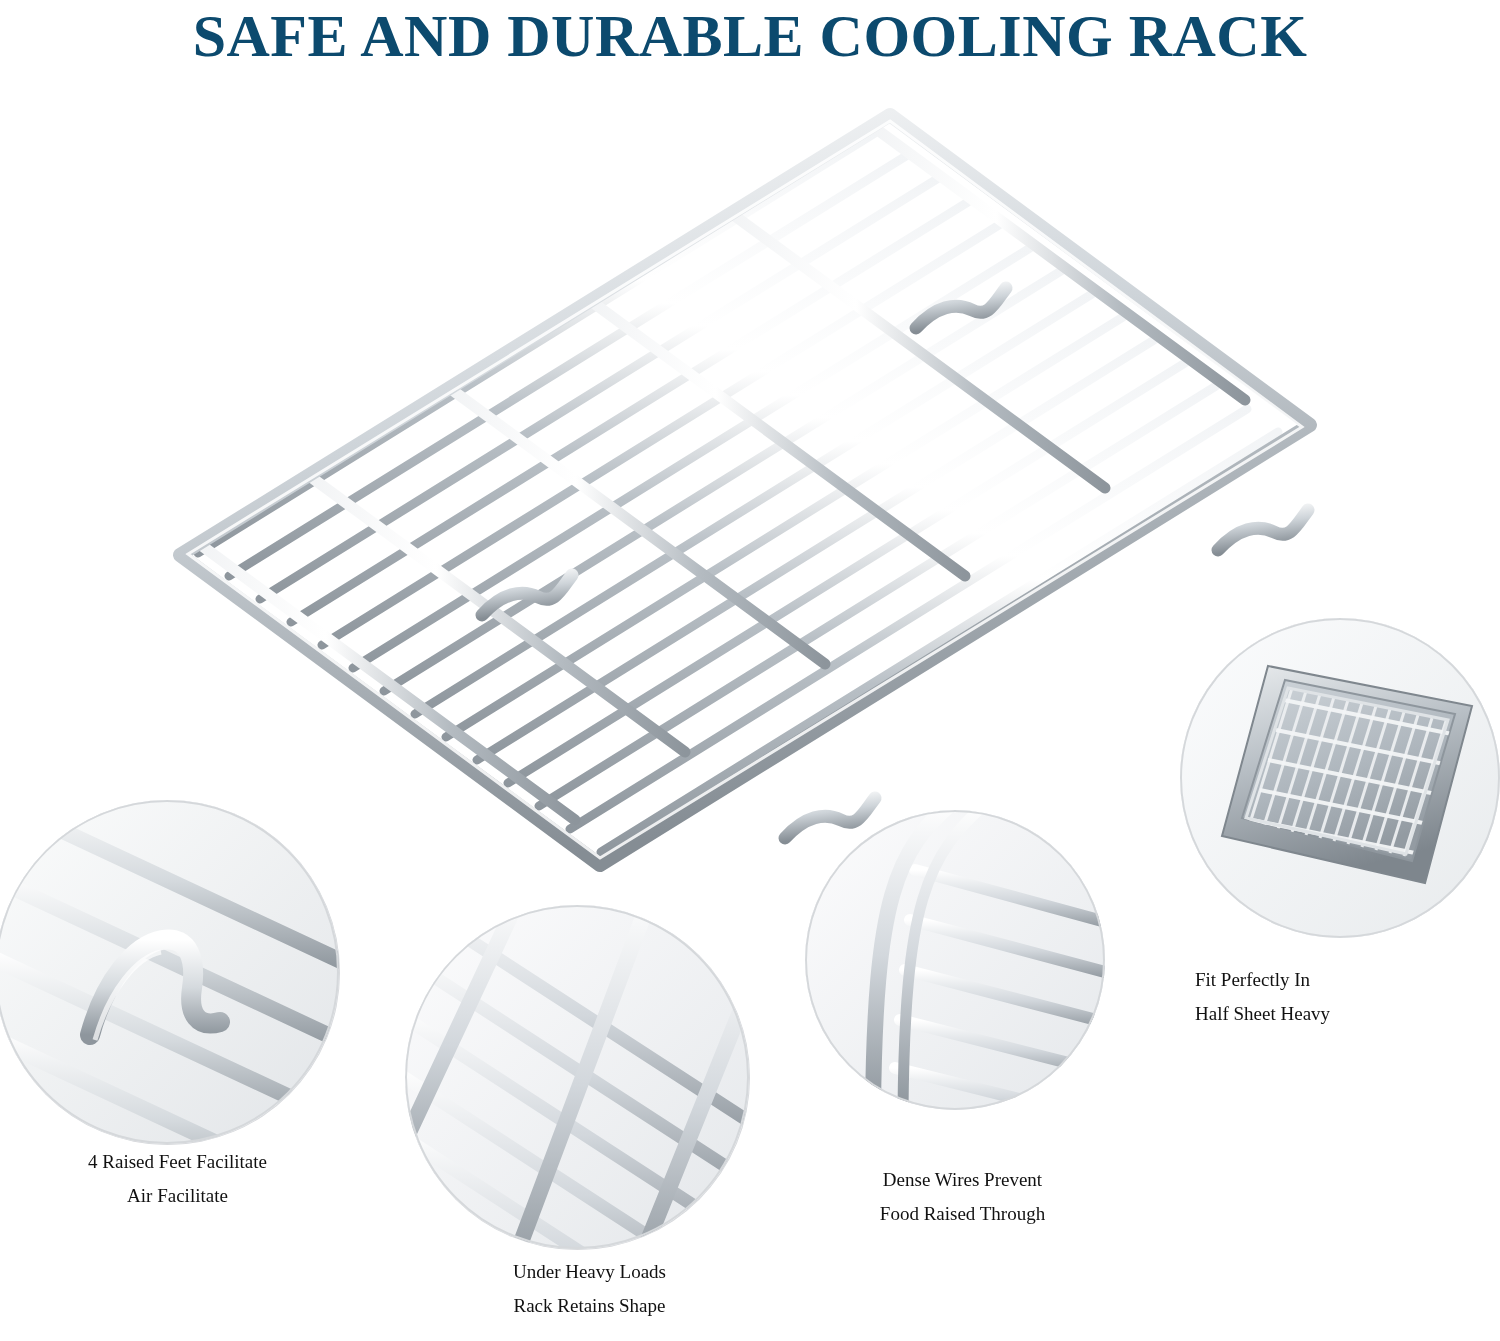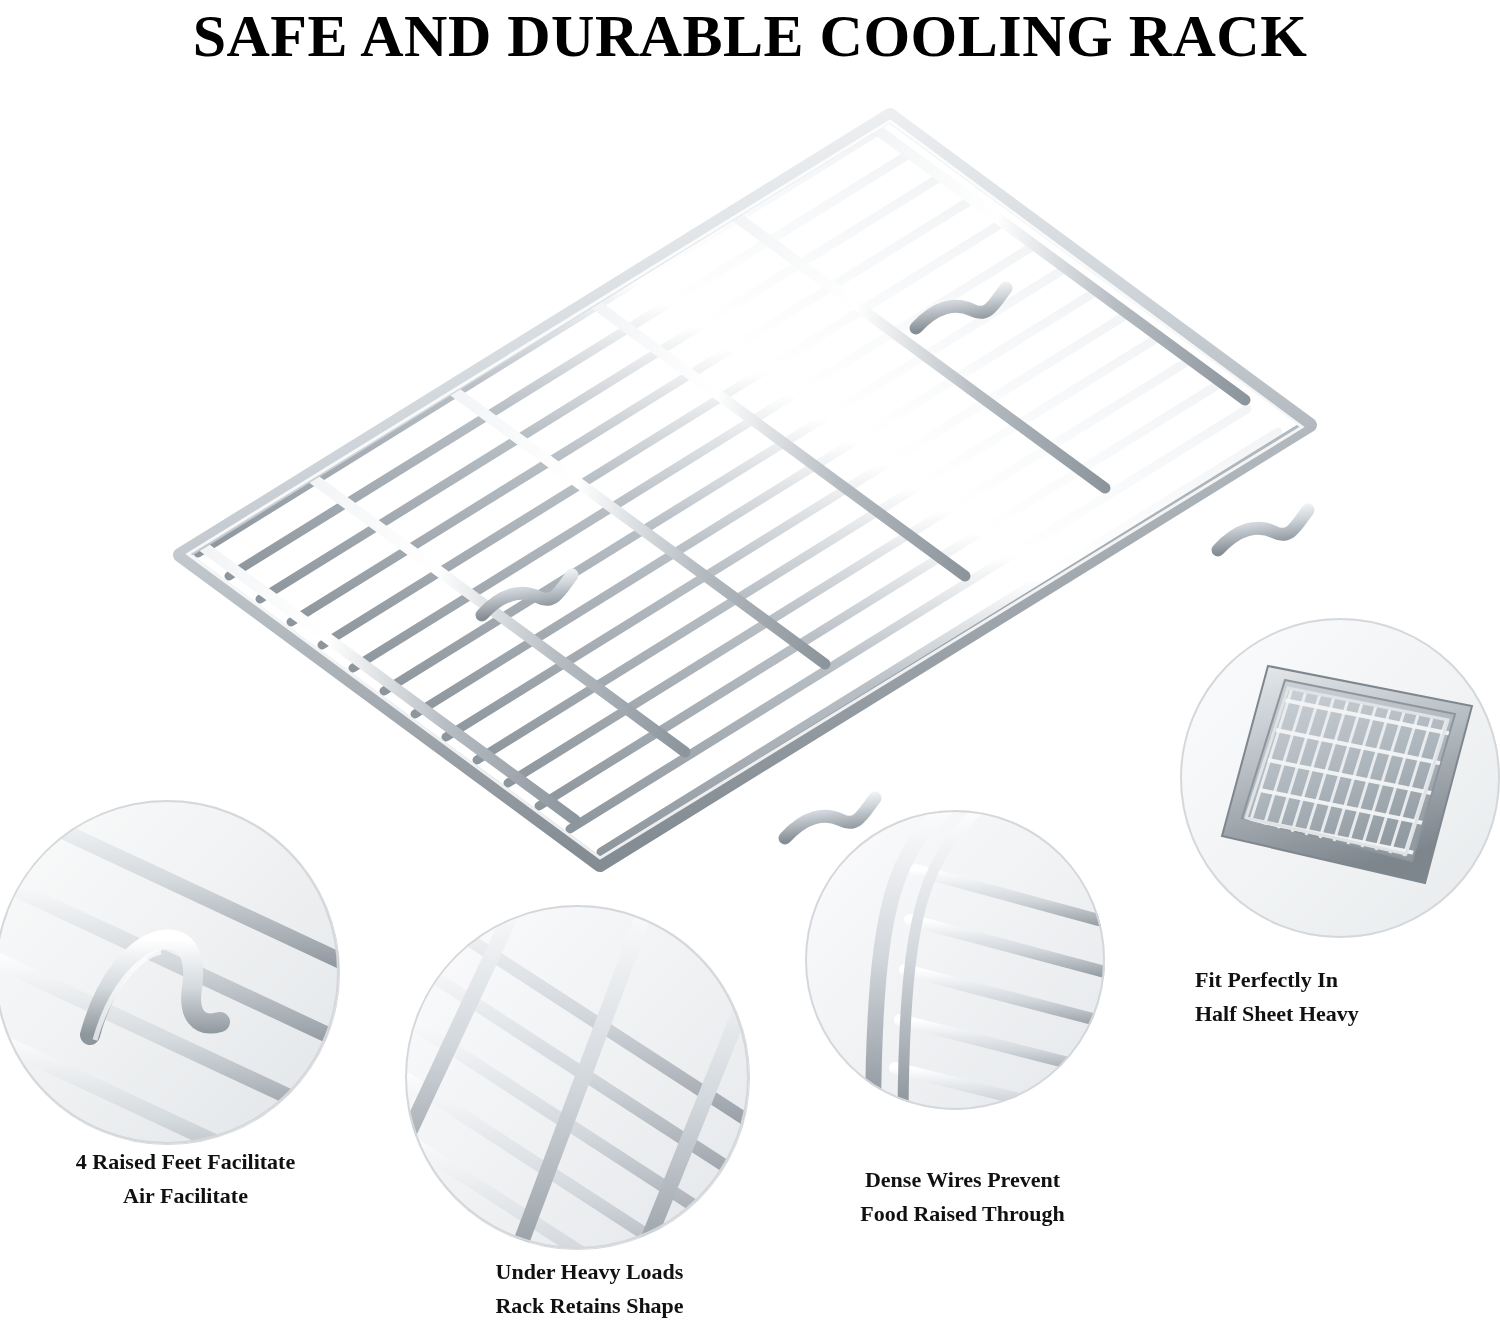--- a/index.html
+++ b/index.html
@@ -20,21 +20,21 @@
   .headline {
     position: absolute;
     left: 0;
     top: 2px;
     width: 1500px;
     text-align: center;
     font-family: "Liberation Serif", serif;
     font-weight: bold;
     font-size: 60px;
     letter-spacing: 0.5px;
-    color: #000000;
+    color: #0c4a6e;
     white-space: nowrap;
   }
 
   
   .hero-wrap {
     position: absolute;
     left: 130px;
     top: 95px;
     width: 1230px;
     height: 790px;
@@ -47,29 +47,29 @@
     border-radius: 50%;
     overflow: hidden;
     background: #f3f4f6;
     box-shadow: 0 0 0 1px #d8dadd inset;
   }
   .callout svg { display: block; }
 
   .caption {
     position: absolute;
     font-family: "Liberation Serif", serif;
-    font-weight: bold;
-    font-size: 22px;
+    font-weight: normal;
+    font-size: 19px;
     line-height: 34px;
     color: #111111;
     text-align: center;
   }
 
   
-  .cap-feet   { left: 8px;    top: 1145px; width: 355px; }
+  .cap-feet   { left: 0px;    top: 1145px; width: 355px; }
   .cap-shape  { left: 412px;  top: 1255px; width: 355px; }
   .cap-dense  { left: 785px;  top: 1163px; width: 355px; }
   .cap-fit    { left: 1195px; top: 963px;  width: 300px; text-align: left; }
 
   
   .c-feet  { left: -5px;   top: 800px;  width: 345px; height: 345px; }
   .c-shape { left: 405px;  top: 905px;  width: 345px; height: 345px; }
   .c-dense { left: 805px;  top: 810px;  width: 300px; height: 300px; }
   .c-fit   { left: 1180px; top: 618px;  width: 320px; height: 320px; }
 </style>

